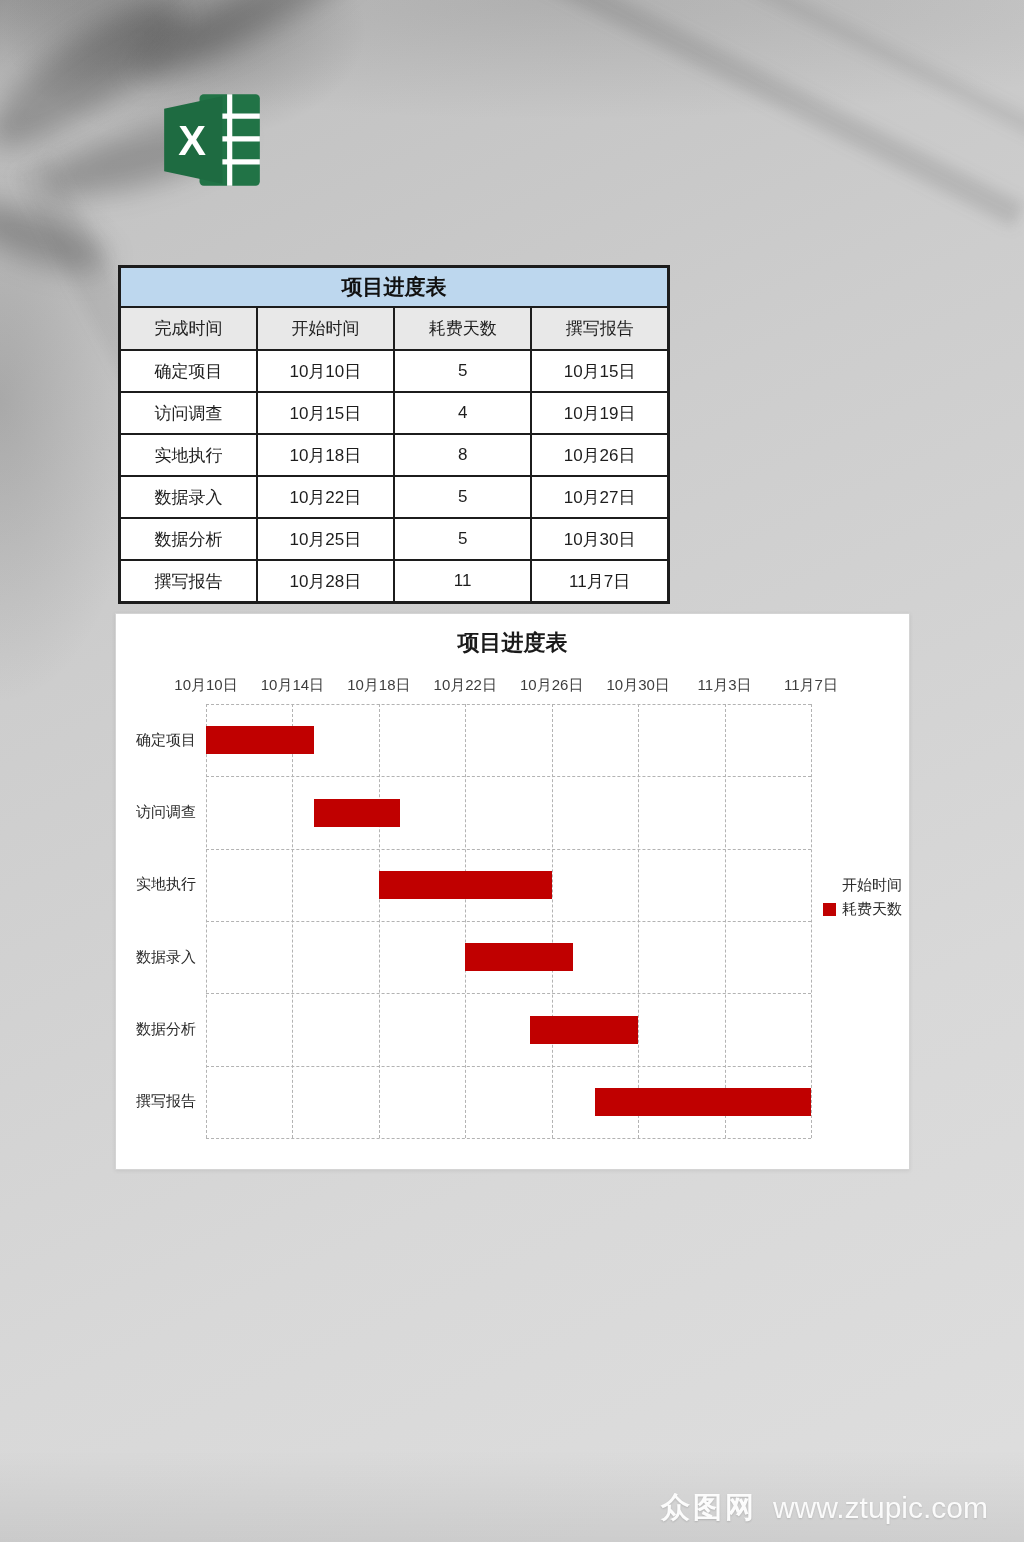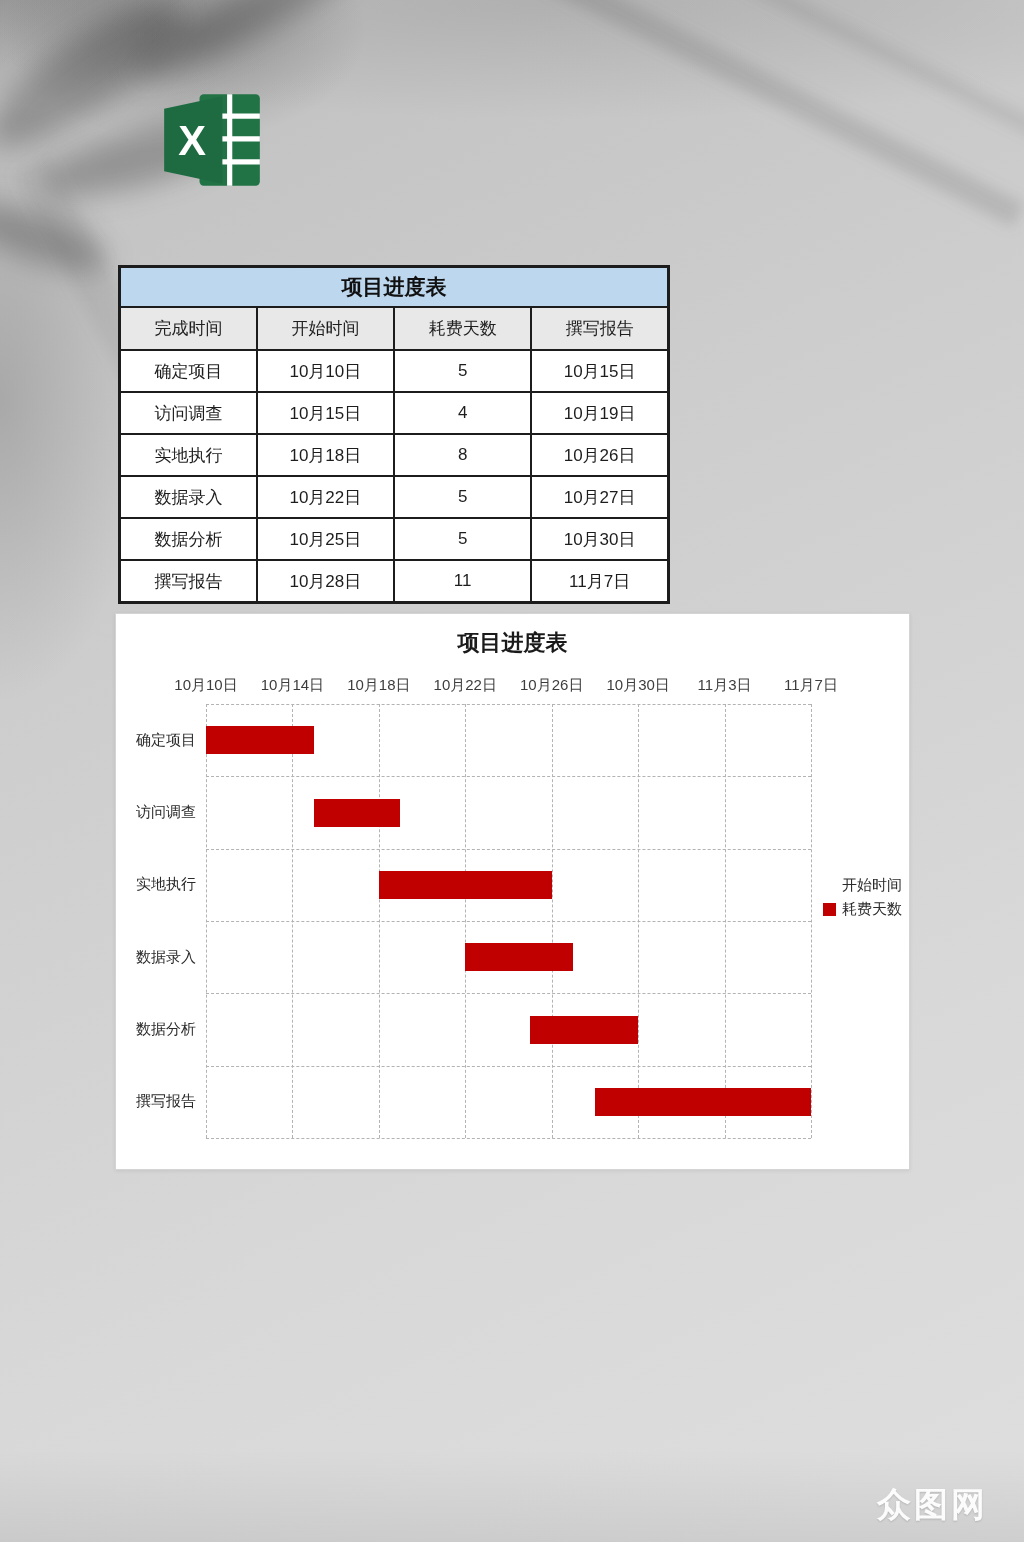--- a/index.html
+++ b/index.html
@@ -53,21 +53,21 @@
   .v-gridline{position:absolute;top:0;bottom:0;width:0;border-left:1px dashed #b3b3b3;}
   .h-gridline{position:absolute;left:0;right:0;height:0;border-top:1px dashed #b3b3b3;}
   .gantt-bar{position:absolute;height:28px;}
   .legend{position:absolute;left:707px;top:262px;display:flex;flex-direction:column;gap:5px;}
   .legend-item{display:flex;align-items:center;gap:6px;font-size:15px;color:#2b2b2b;white-space:nowrap;}
   .legend-marker{width:13px;height:13px;flex:0 0 auto;}
   .legend-marker.hidden{visibility:hidden;}
 
   
   .watermark{position:absolute;right:36px;bottom:14px;display:flex;align-items:center;gap:16px;}
-  .wm-logo{font-size:34px;font-weight:700;color:rgba(255,255,255,.95);letter-spacing:3px;
+  .wm-logo{font-size:29px;font-weight:700;color:rgba(255,255,255,.95);letter-spacing:3px;
     text-shadow:0 1px 2px rgba(0,0,0,.15);}
   .wm-url{font-size:30px;font-weight:400;color:rgba(255,255,255,.92);text-shadow:0 1px 2px rgba(0,0,0,.12);}
 </style>
 </head>
 <body>
 
 <div class="bg-shadows"></div>
 <div class="leaf l1"></div>
 <div class="leaf l2"></div>
 <div class="leaf l3"></div>
@@ -192,13 +192,14 @@
     </div>
     <div class="legend-item">
       <span class="legend-marker" id="legend-marker-days" style="background: rgb(192, 0, 0);"></span>
       <span>耗费天数</span>
     </div>
   </div>
 </div>
 
 <div class="watermark">
   <span class="wm-logo">众图网</span>
+  <span class="wm-url">www.ztupic.com</span>
 </div>
 
 </body></html>

